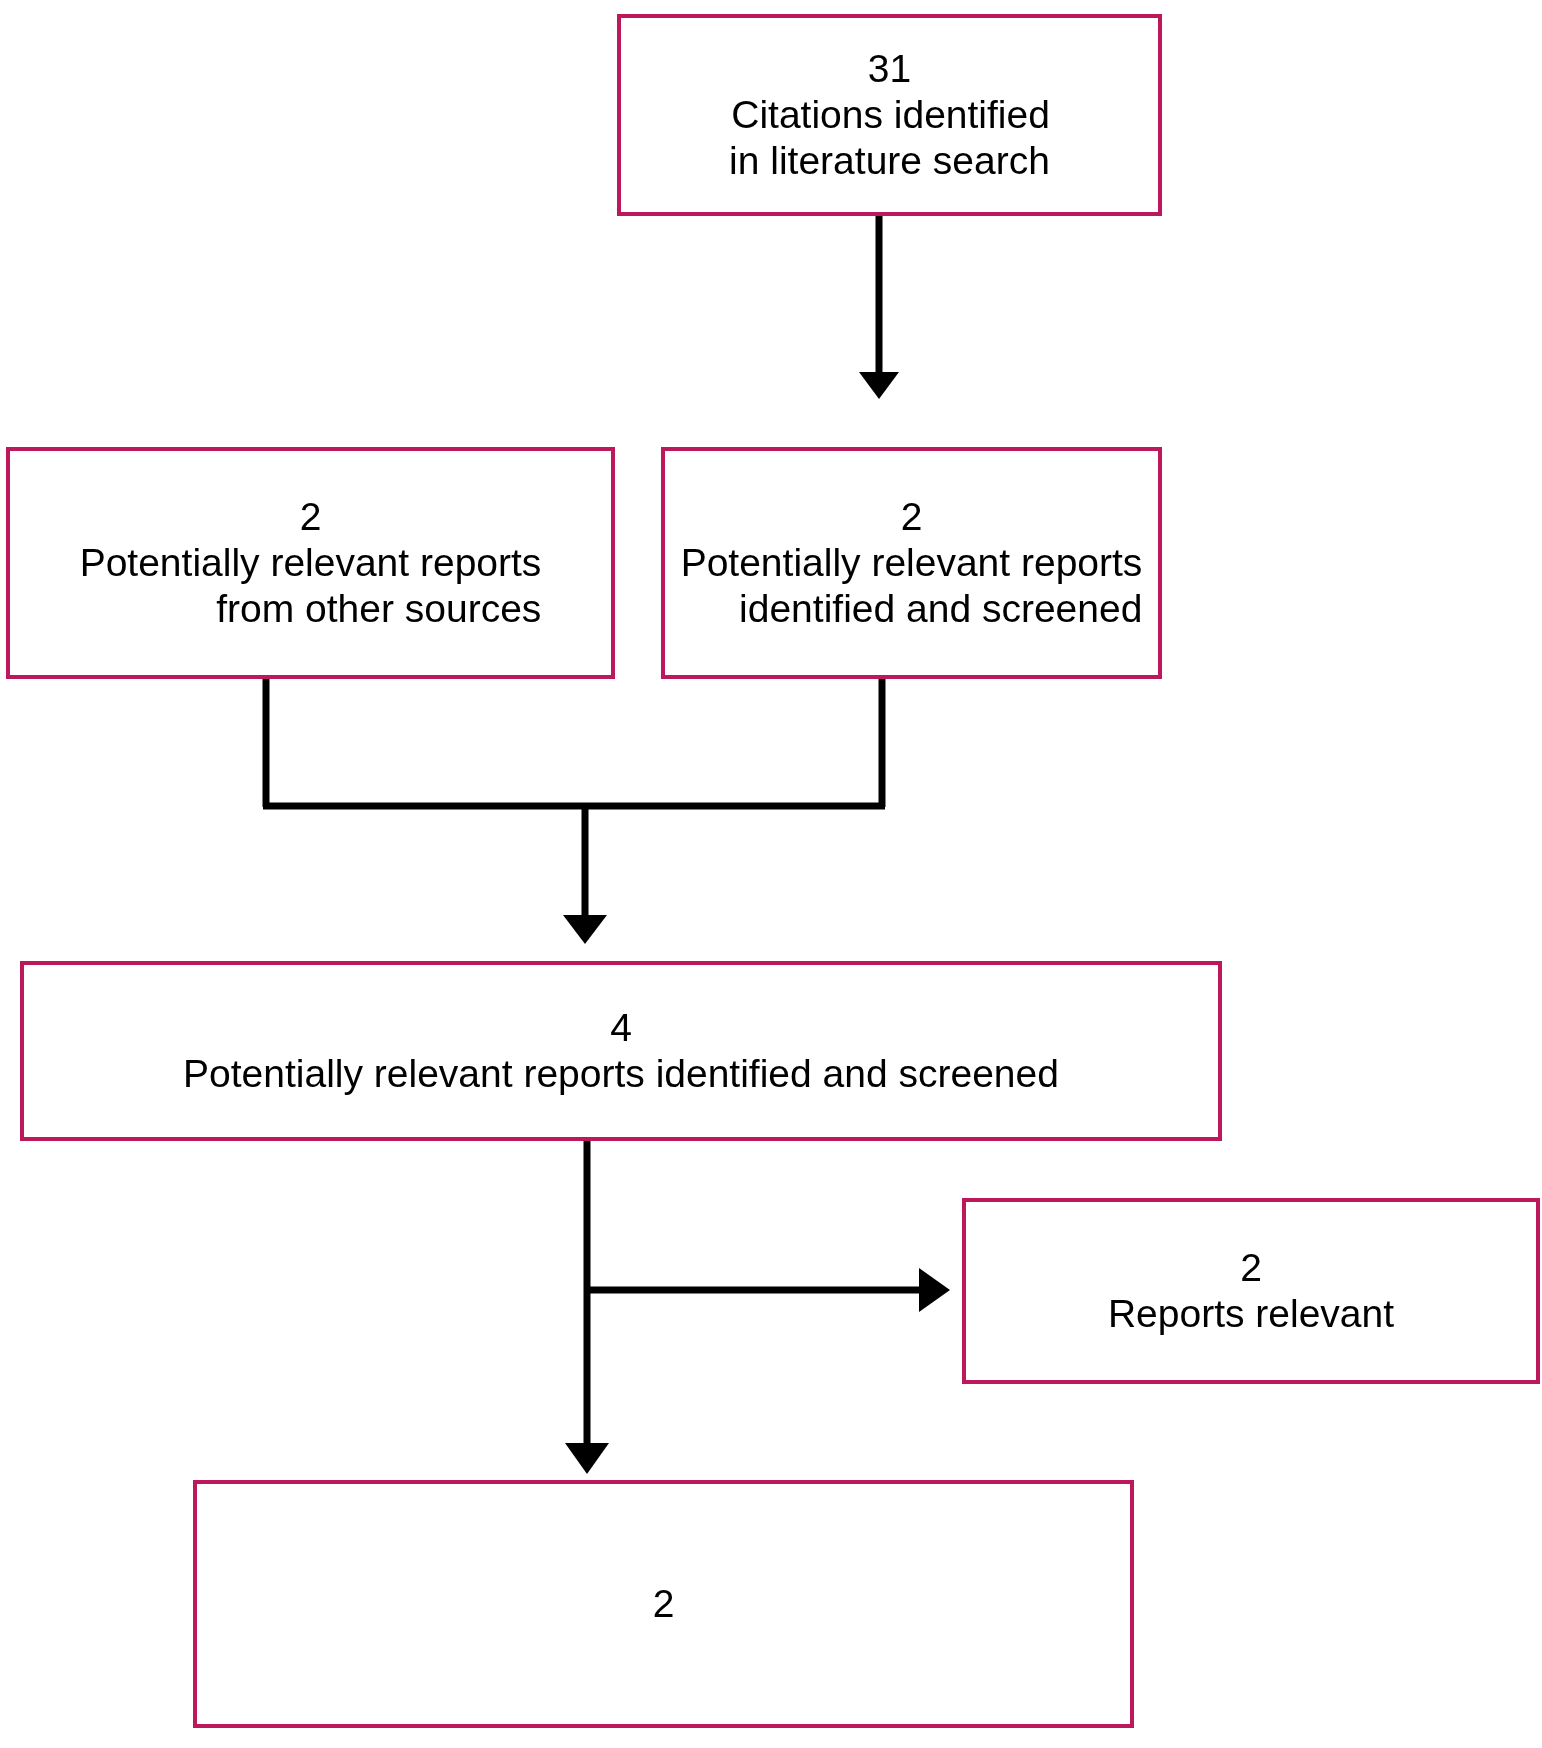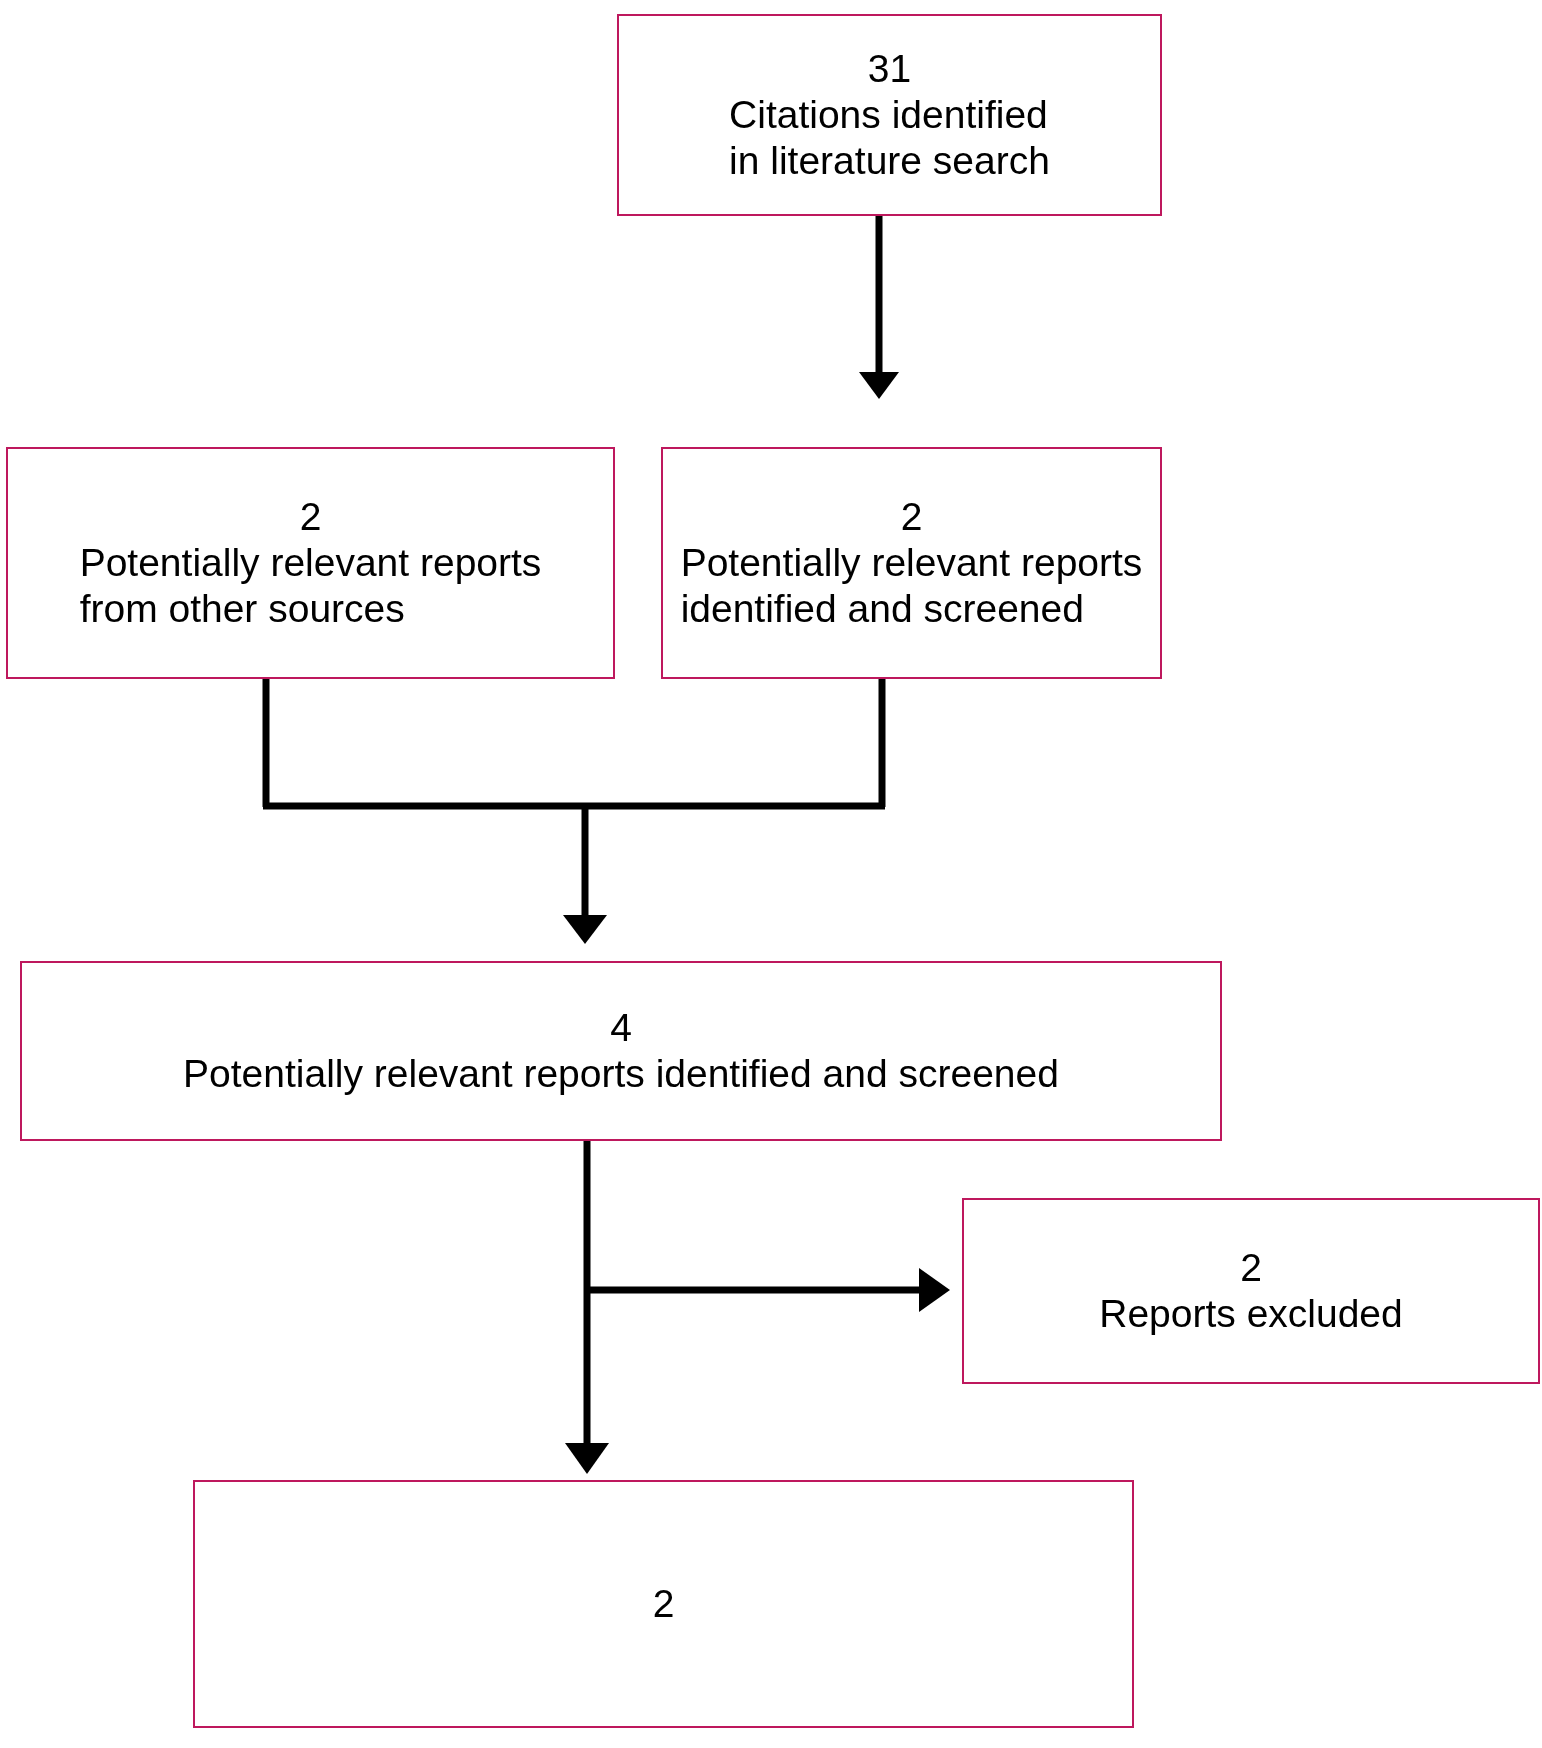--- a/index.html
+++ b/index.html
@@ -20,27 +20,27 @@
   .flow-svg {
     position: absolute;
     left: 0;
     top: 0;
     width: 1542px;
     height: 1748px;
   }
   .node {
     position: absolute;
     box-sizing: border-box;
-    border: 2px solid #be185d;
+    border: 4px solid #be185d;
     background: #ffffff;
     display: flex;
     flex-direction: column;
     align-items: center;
     justify-content: center;
-    text-align: left;
+    text-align: right;
     color: #000000;
     font-size: 39px;
     line-height: 1.18;
     font-family: "Liberation Sans", sans-serif;
   }
   .node .count {
     display: block;
   }
   .node .label {
     display: block;
@@ -109,20 +109,20 @@
 identified and screened</span>
   </div>
 
   <div class="node" id="node-screened-merged">
     <span class="count">4</span>
     <span class="label">Potentially relevant reports identified and screened</span>
   </div>
 
   <div class="node" id="node-excluded">
     <span class="count">2</span>
-    <span class="label">Reports excluded</span>
+    <span class="label">Reports relevant</span>
   </div>
 
   <div class="node" id="node-included">
     <span class="count">2</span>
   </div>
 
 </div>
 
 </body></html>

